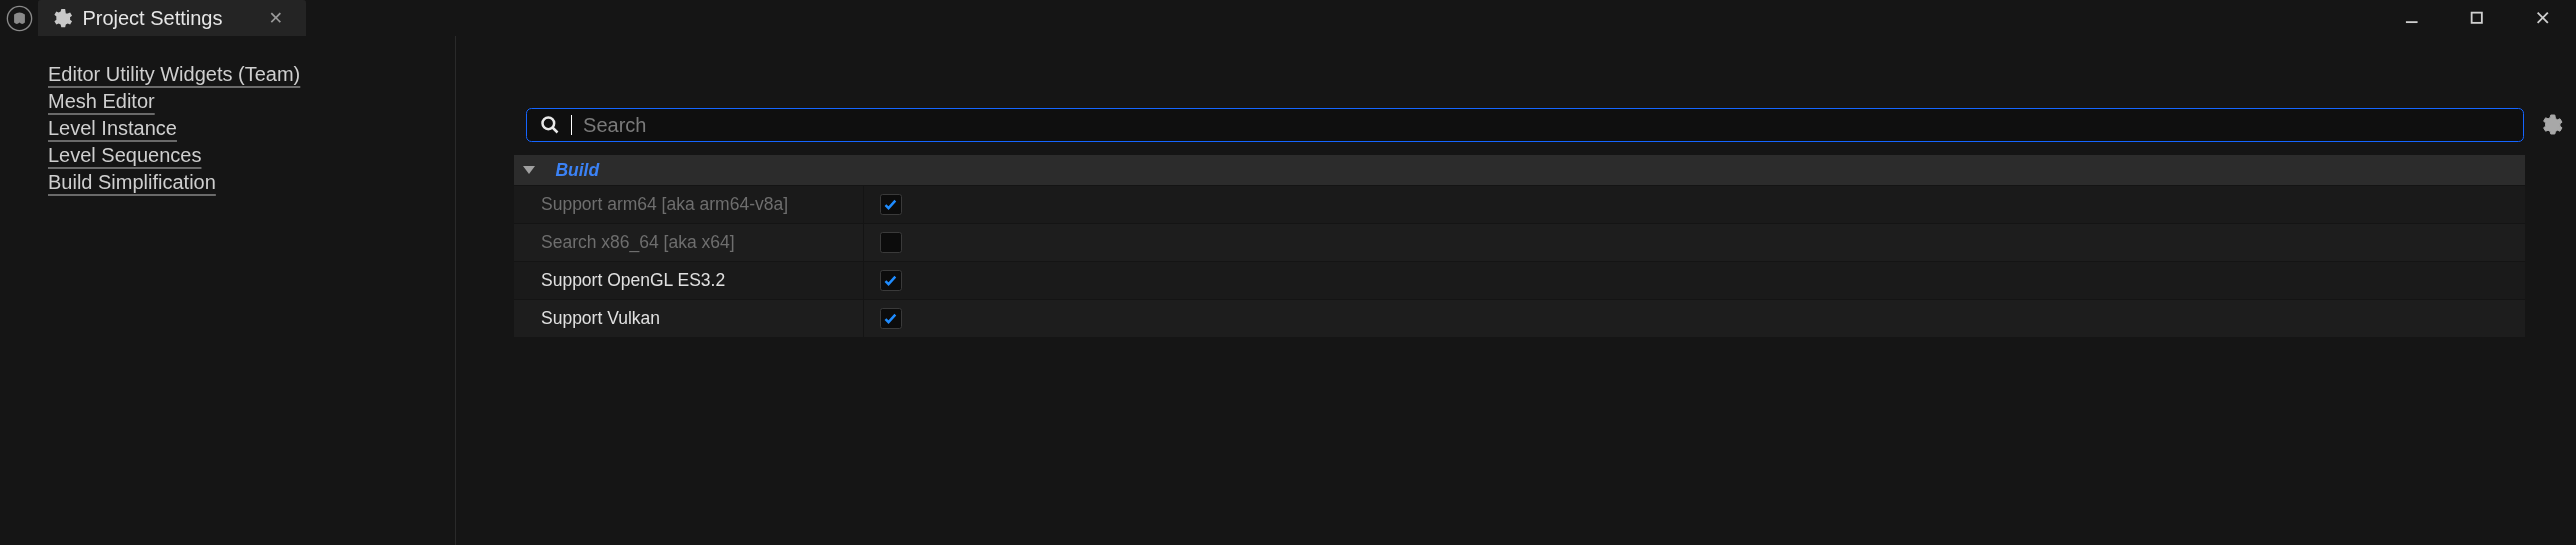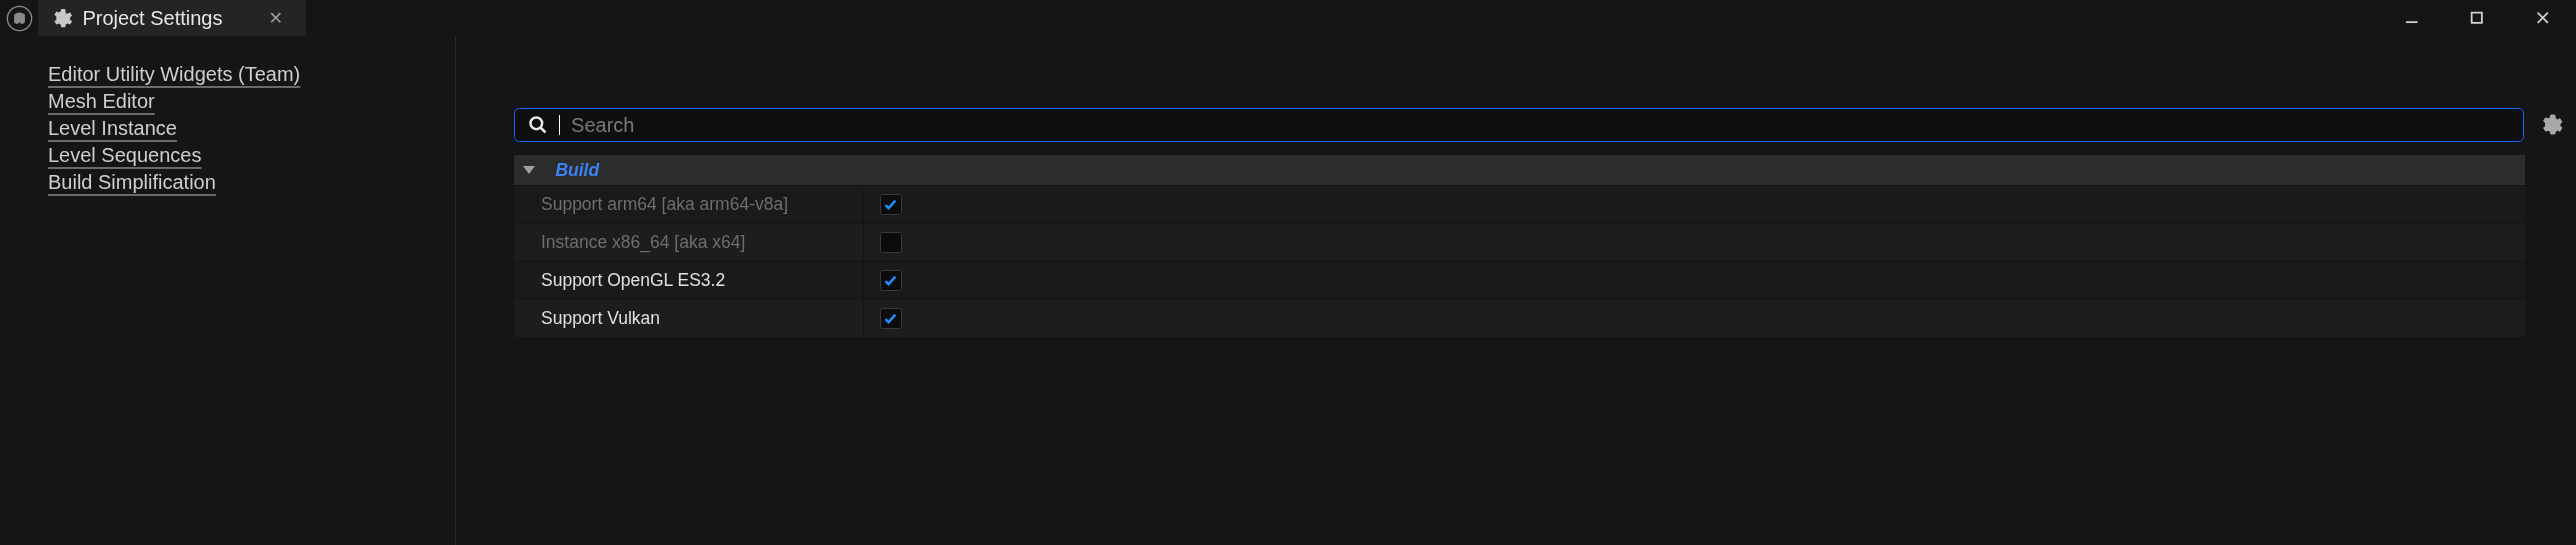--- a/index.html
+++ b/index.html
@@ -108,20 +108,21 @@
   .search-box {
     flex: 1;
     height: 34px;
     border: 1.3px solid #1565ff;
     border-radius: 5.4px;
     background: #0f0f0f;
     display: flex;
     align-items: center;
     padding: 0 13.4px;
     gap: 10.7px;
+    margin-left: 12px;
   }
   .search-box svg { width: 20px; height: 20px; stroke:#e8e8e8; stroke-width:3; fill:none; }
   .search-box input {
     flex: 1;
     background: transparent;
     border: none;
     outline: none;
     color: #bfbfbf;
     font-size: 20px;
     caret-color: #fff;
@@ -284,21 +285,21 @@
           <div class="checkbox checked">
             <svg viewBox="0 0 24 24">
                 <polyline points="4 13 9 18 20 6"></polyline>
               </svg>
           </div>
         </div>
         <div class="prop-spacer"></div>
       </div>
 
       <div class="prop-row alt">
-        <span class="prop-label disabled">Instance x86_64 [aka x64]</span>
+        <span class="prop-label disabled">Search x86_64 [aka x64]</span>
         <div class="prop-value-col">
           <div class="checkbox">
             
           </div>
         </div>
         <div class="prop-spacer"></div>
       </div>
 
       <div class="prop-row">
         <span class="prop-label">Support OpenGL ES3.2</span>

